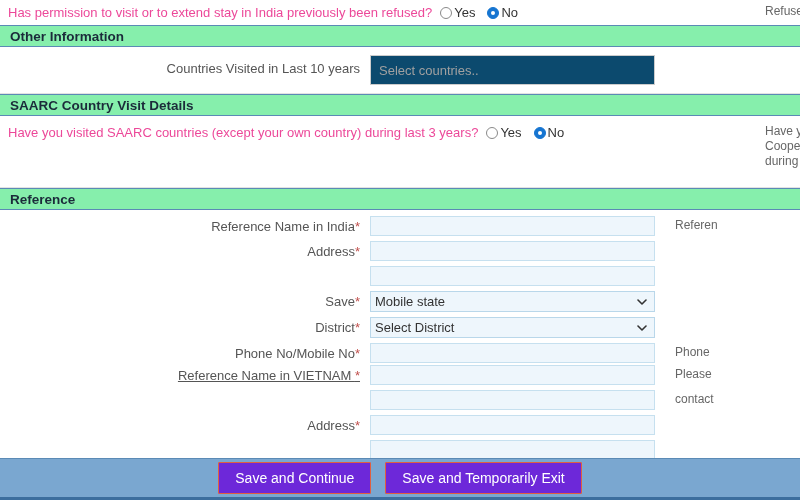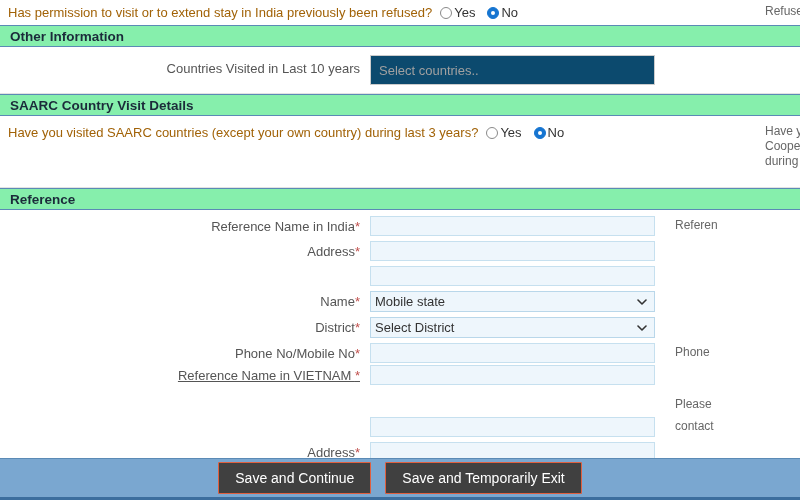--- a/index.html
+++ b/index.html
@@ -172,21 +172,21 @@
   
   .qrow {
     display: flex;
     align-items: flex-start;
     width: 800px;
     box-sizing: border-box;
     padding: 5px 0 4px 8px;
   }
   .qrow .qtext {
     font-size: 13px;
-    color: #a16207;
+    color: #ec4899;
     line-height: 17px;
   }
   .qrow .qmain {
     flex: 0 0 auto;
     display: flex;
     align-items: center;
     gap: 8px;
     width: 757px;
     box-sizing: border-box;
   }
@@ -201,21 +201,21 @@
     background: #7aa7d0;
     border-top: 1px solid #5b8ab5;
     border-bottom: 3px solid #3c6e9e;
     display: flex;
     align-items: center;
     justify-content: center;
     gap: 14px;
     box-sizing: border-box;
   }
   .btn {
-    background: #404040;
+    background: #6d28d9;
     border: 1px solid #e05f3f;
     color: #ffffff;
     font-family: "Liberation Sans", sans-serif;
     font-size: 14px;
     padding: 7px 16px;
     cursor: pointer;
     line-height: 16px;
     border-radius: 1px;
   }
 
@@ -313,21 +313,21 @@
         <div class="col-help" style="padding-top: 2px;"></div>
       </div>
       <div class="row" style="margin-bottom: 5px;">
         <div class="col-label" style="padding-top: 3px;"></div>
         <div class="col-field">
           <input class="inp" type="text" style="">
         </div>
         <div class="col-help" style="padding-top: 2px;"></div>
       </div>
       <div class="row" style="margin-bottom: 5px;">
-        <div class="col-label" style="padding-top: 3px;"><span>Name</span><span class="req">*</span></div>
+        <div class="col-label" style="padding-top: 3px;"><span>Save</span><span class="req">*</span></div>
         <div class="col-field">
           <div class="sel">
             <span>Mobile state</span>
             <svg class="chev" viewBox="0 0 10 10">
               <path d="M1 3 L5 7 L9 3" fill="none" stroke="#333" stroke-width="1.6" stroke-linecap="round" stroke-linejoin="round"></path>
             </svg>
           </div>
         </div>
         <div class="col-help" style="padding-top: 2px;"></div>
       </div>
@@ -348,21 +348,21 @@
         <div class="col-field">
           <input class="inp" type="text" style="">
         </div>
         <div class="col-help" style="padding-top: 2px;"><span>Phone </span></div>
       </div>
       <div class="row" style="margin-bottom: 5px;">
         <div class="col-label" style="padding-top: 3px; text-decoration: underline;"><span>Reference Name in VIETNAM </span><span class="req">*</span></div>
         <div class="col-field">
           <input class="inp" type="text" style="">
         </div>
-        <div class="col-help" style="padding-top: 2px; margin-top: 30px;"><span>Please</span></div>
+        <div class="col-help" style="padding-top: 2px;"><span>Please</span></div>
       </div>
       <div class="row" style="margin-bottom: 5px;">
         <div class="col-label" style="padding-top: 3px;"></div>
         <div class="col-field">
           <input class="inp" type="text" style="">
         </div>
         <div class="col-help" style="padding-top: 2px;"><span>contact</span></div>
       </div>
       <div class="row" style="margin-bottom: 5px;">
         <div class="col-label" style="padding-top: 3px;"><span>Address</span><span class="req">*</span></div>

